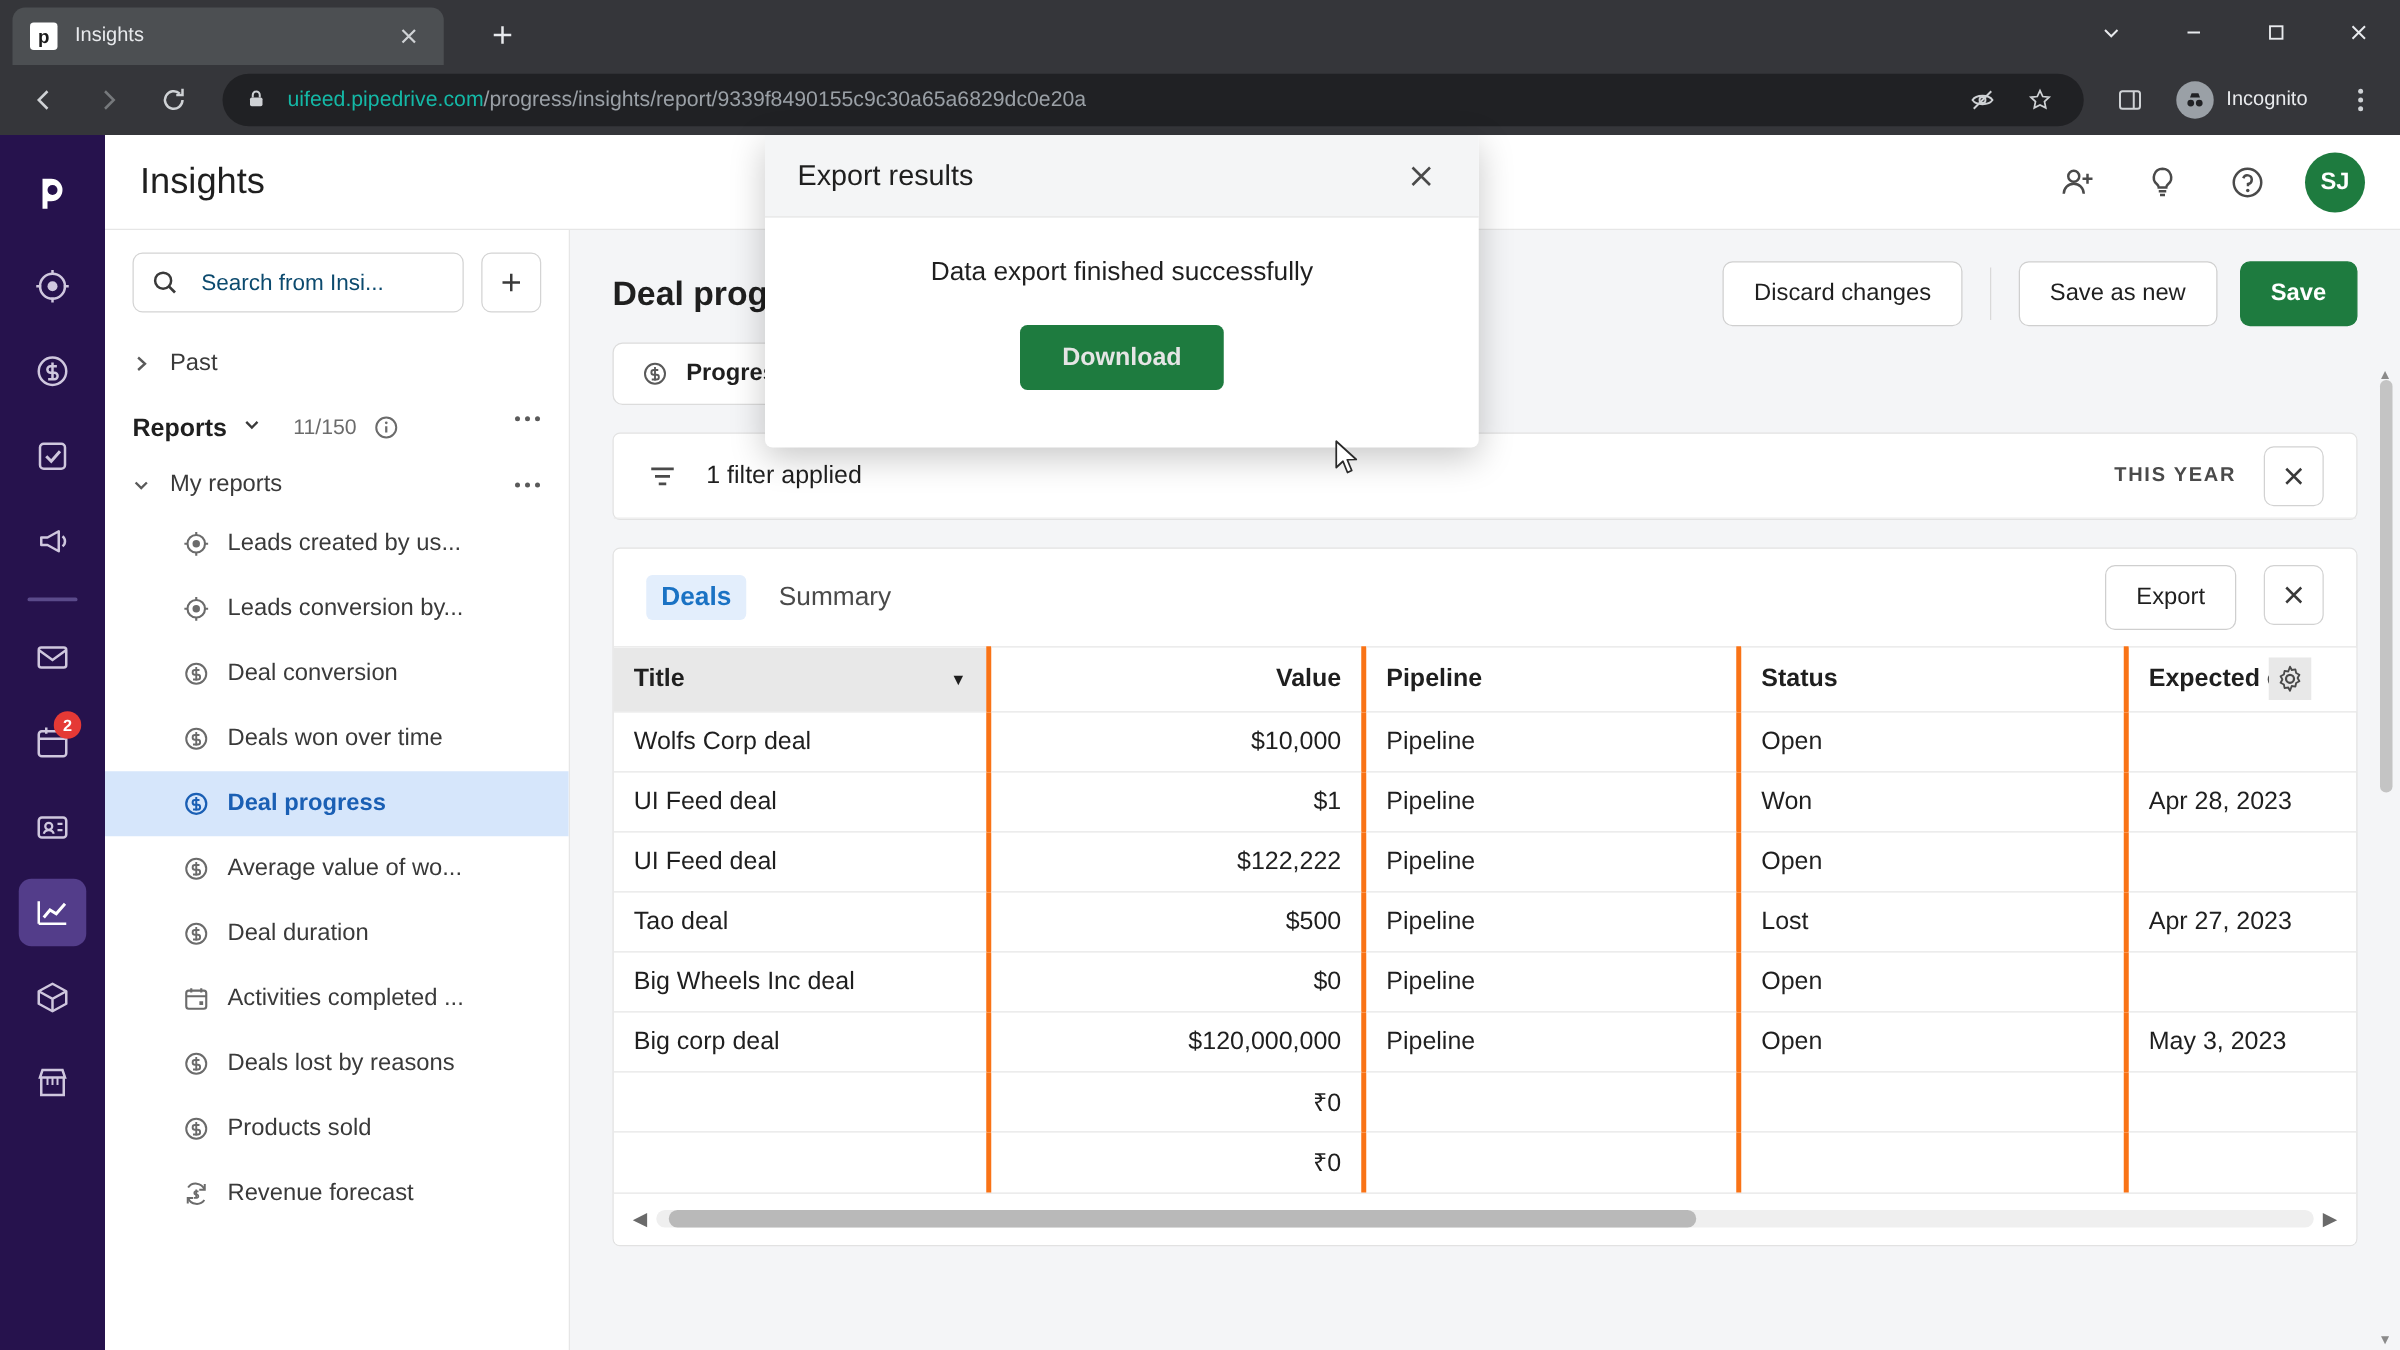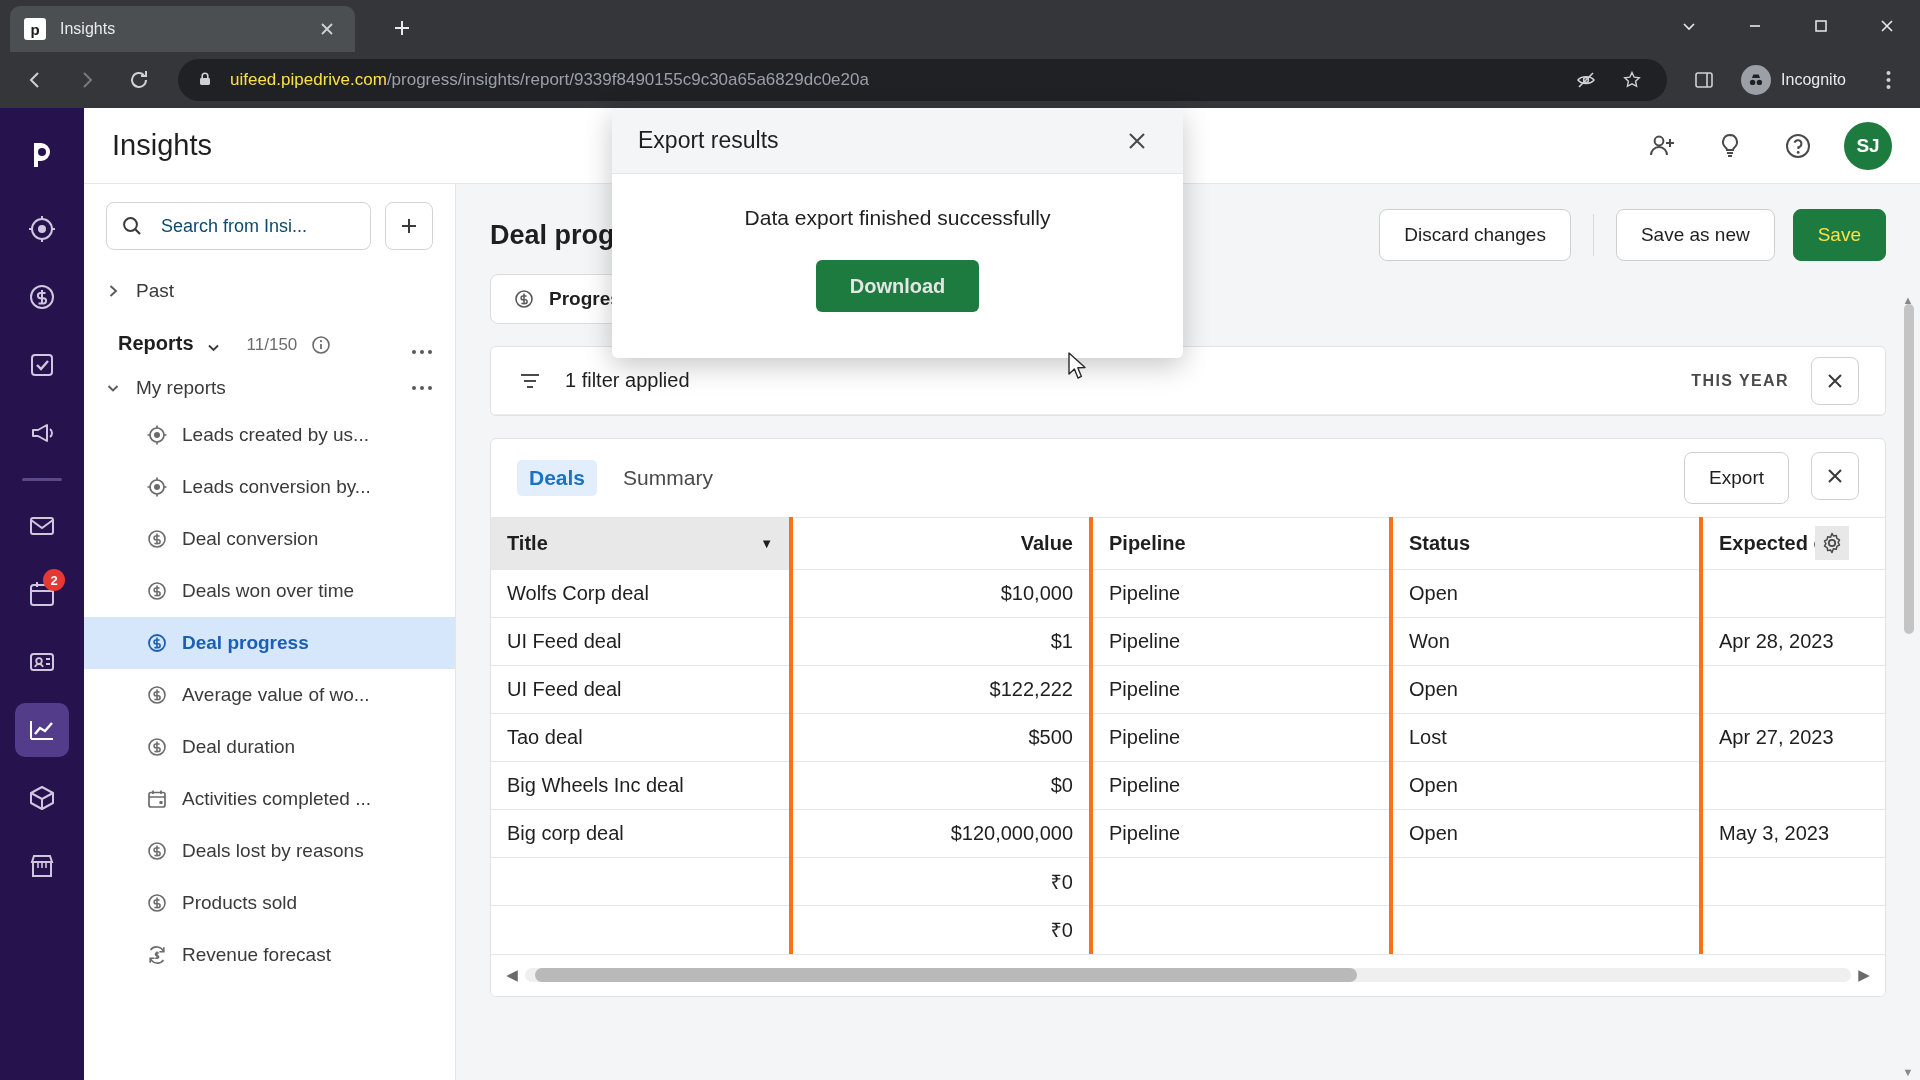--- a/index.html
+++ b/index.html
@@ -61,21 +61,21 @@
     display: flex; align-items: center; justify-content: center; font-size: 21px;
     flex: none;
   }
   .nav-btn.dim { color: #76797c; }
   .omnibox {
     flex: 1; height: 42px; background: #202124; border-radius: 21px;
     display: flex; align-items: center; padding: 0 18px; margin: 0 8px;
   }
   .lock-icon { width: 20px; height: 20px; flex: none; margin-right: 14px; }
   .url-text { font-size: 17px; color: #9aa0a6; white-space: nowrap; overflow: hidden; }
-  .url-host { color: #fde047; margin-top: 12px; }
+  .url-host { color: #14b8a6; margin-top: 12px; }
   .omni-right { display: flex; align-items: center; margin-left: auto; padding-left: 10px; }
   .omni-icon { width: 34px; height: 34px; margin-left: 12px; color: #cfd2d5;
     display: flex; align-items: center; justify-content: center; font-size: 19px; flex: none; }
   .incognito-pill {
     display: flex; align-items: center; height: 40px; border-radius: 20px;
     padding: 0 16px 0 6px; margin-left: 14px; color: #e8eaed; font-size: 16px; flex: none;
   }
   .incog-avatar {
     width: 30px; height: 30px; border-radius: 50%; background: #9aa0a6;
     margin-right: 10px; display: flex; align-items: center; justify-content: center;
@@ -143,21 +143,21 @@
   .add-btn {
     width: 48px; height: 48px; margin-left: 14px; border: 1px solid #d4d4d4;
     border-radius: 8px; display: flex; align-items: center; justify-content: center;
     font-size: 26px; color: #3a3a3a; background: #fff;
   }
   .past-row {
     display: flex; align-items: center; padding: 22px 22px; font-size: 19px; color: #3a3a3a;
   }
   .past-row .chev { margin-right: 16px; color: #5a5a5a; font-size: 15px; }
   .reports-row {
-    display: flex; align-items: flex-end; padding: 8px 22px 12px 34px;
+    display: flex; align-items: flex-start; padding: 8px 22px 12px 22px;
   }
   .reports-label { font-size: 20px; font-weight: bold; color: #1f1f1f; }
   .reports-chev { margin-left: 12px; color: #3a3a3a; font-size: 14px; }
   .reports-count { margin-left: 26px; font-size: 17px; color: #6b6b6b; }
   .info-ic { margin-left: 14px; color: #6b6b6b; }
   .dots-ic { margin-left: auto; color: #5a5a5a; font-size: 21px; letter-spacing: 1px; }
   .myreports-row {
     display: flex; align-items: center; padding: 10px 22px; font-size: 19px; color: #3a3a3a;
   }
   .myreports-row .chev { margin-right: 16px; font-size: 15px; color: #5a5a5a; }
@@ -175,21 +175,21 @@
     background: #f4f5f7; overflow: hidden;
   }
   .main-toolbar { display: flex; align-items: center; padding: 26px 34px 0 34px; height: 76px; }
   .report-title { font-size: 27px; color: #1f1f1f; font-weight: bold; }
   .toolbar-right { margin-left: auto; display: flex; align-items: center; }
   .btn {
     height: 52px; border-radius: 8px; border: 1px solid #cfcfcf; background: #fff;
     font-size: 19px; color: #1f1f1f; padding: 0 24px;
     display: flex; align-items: center; justify-content: center;
   }
-  .btn.primary { background: #1e7b3f; color: #fde047; border-color: #1e7b3f; font-weight: normal; }
+  .btn.primary { background: #1e7b3f; color: #ffffff; border-color: #1e7b3f; font-weight: bold; }
   .divider-v { width: 1px; height: 42px; background: #d9d9d9; margin: 0 22px; }
 
   .chip-row { padding: 14px 34px 0 34px; }
   .chip {
     display: inline-flex; align-items: center; height: 50px; background: #fff;
     border: 1px solid #dcdcdc; border-radius: 8px; padding: 0 22px;
     font-size: 19px; color: #1f1f1f; font-weight: bold;
   }
   .chip .ic { margin-right: 14px; color: #5a5a5a; }
 

